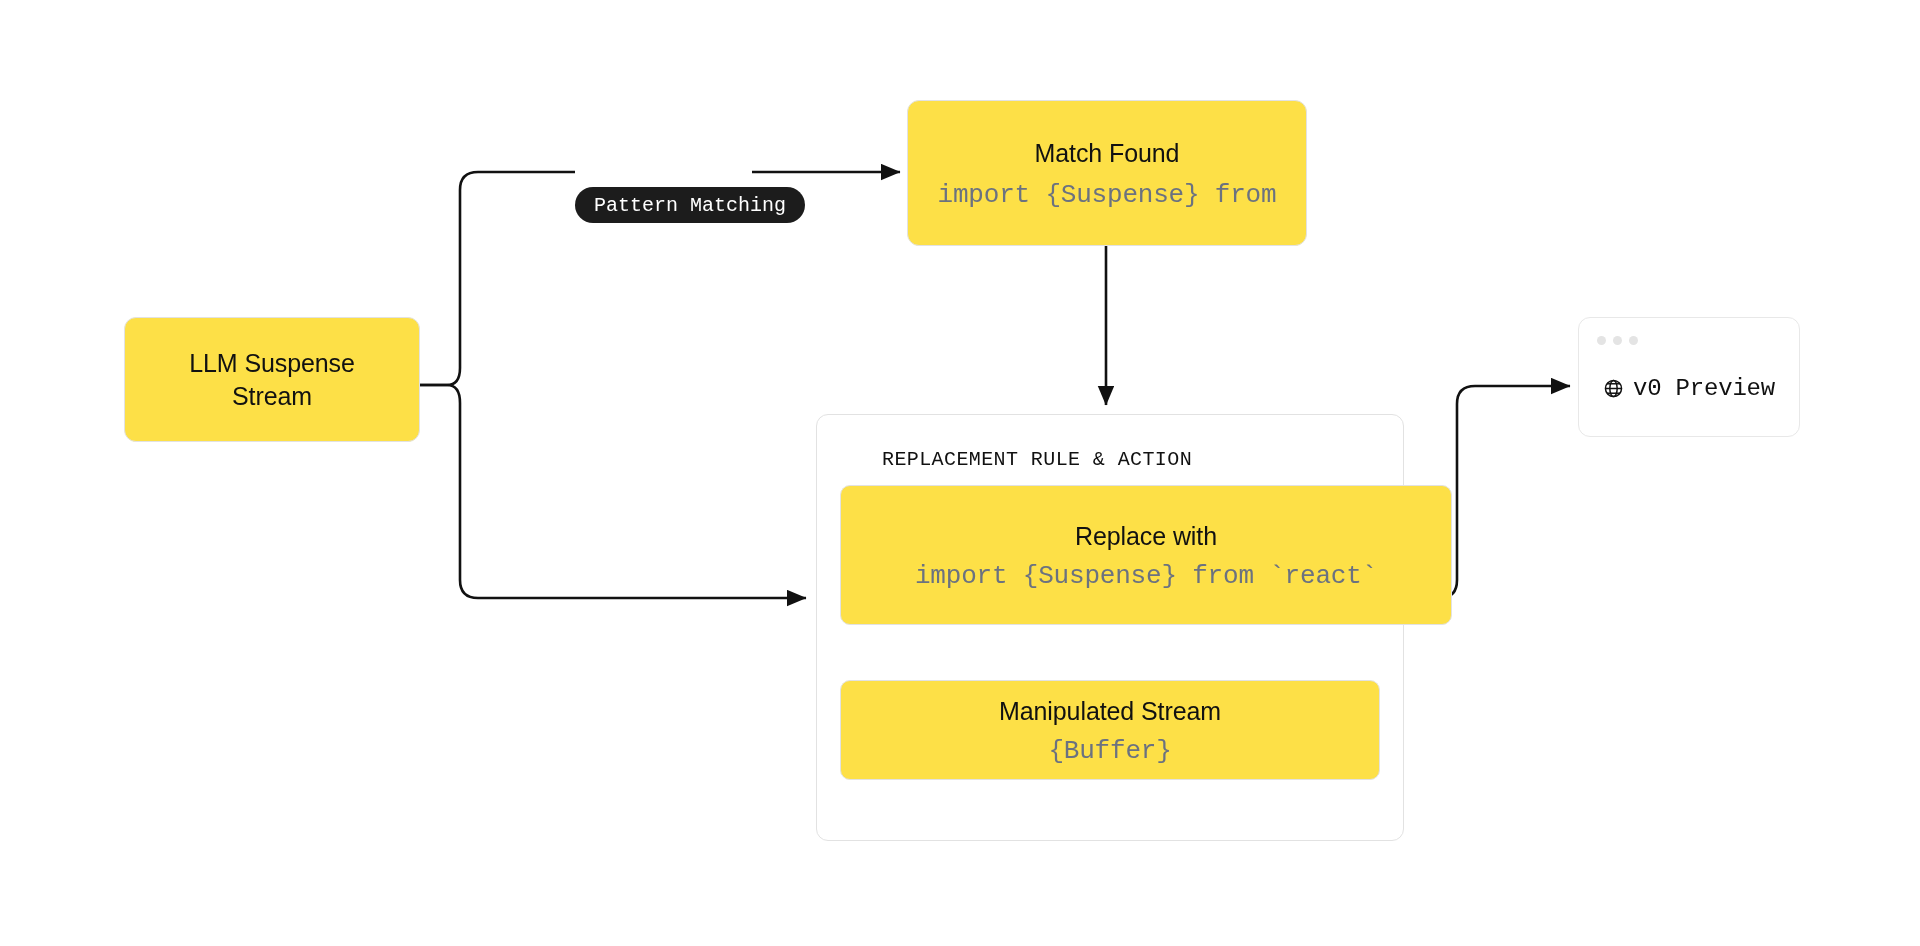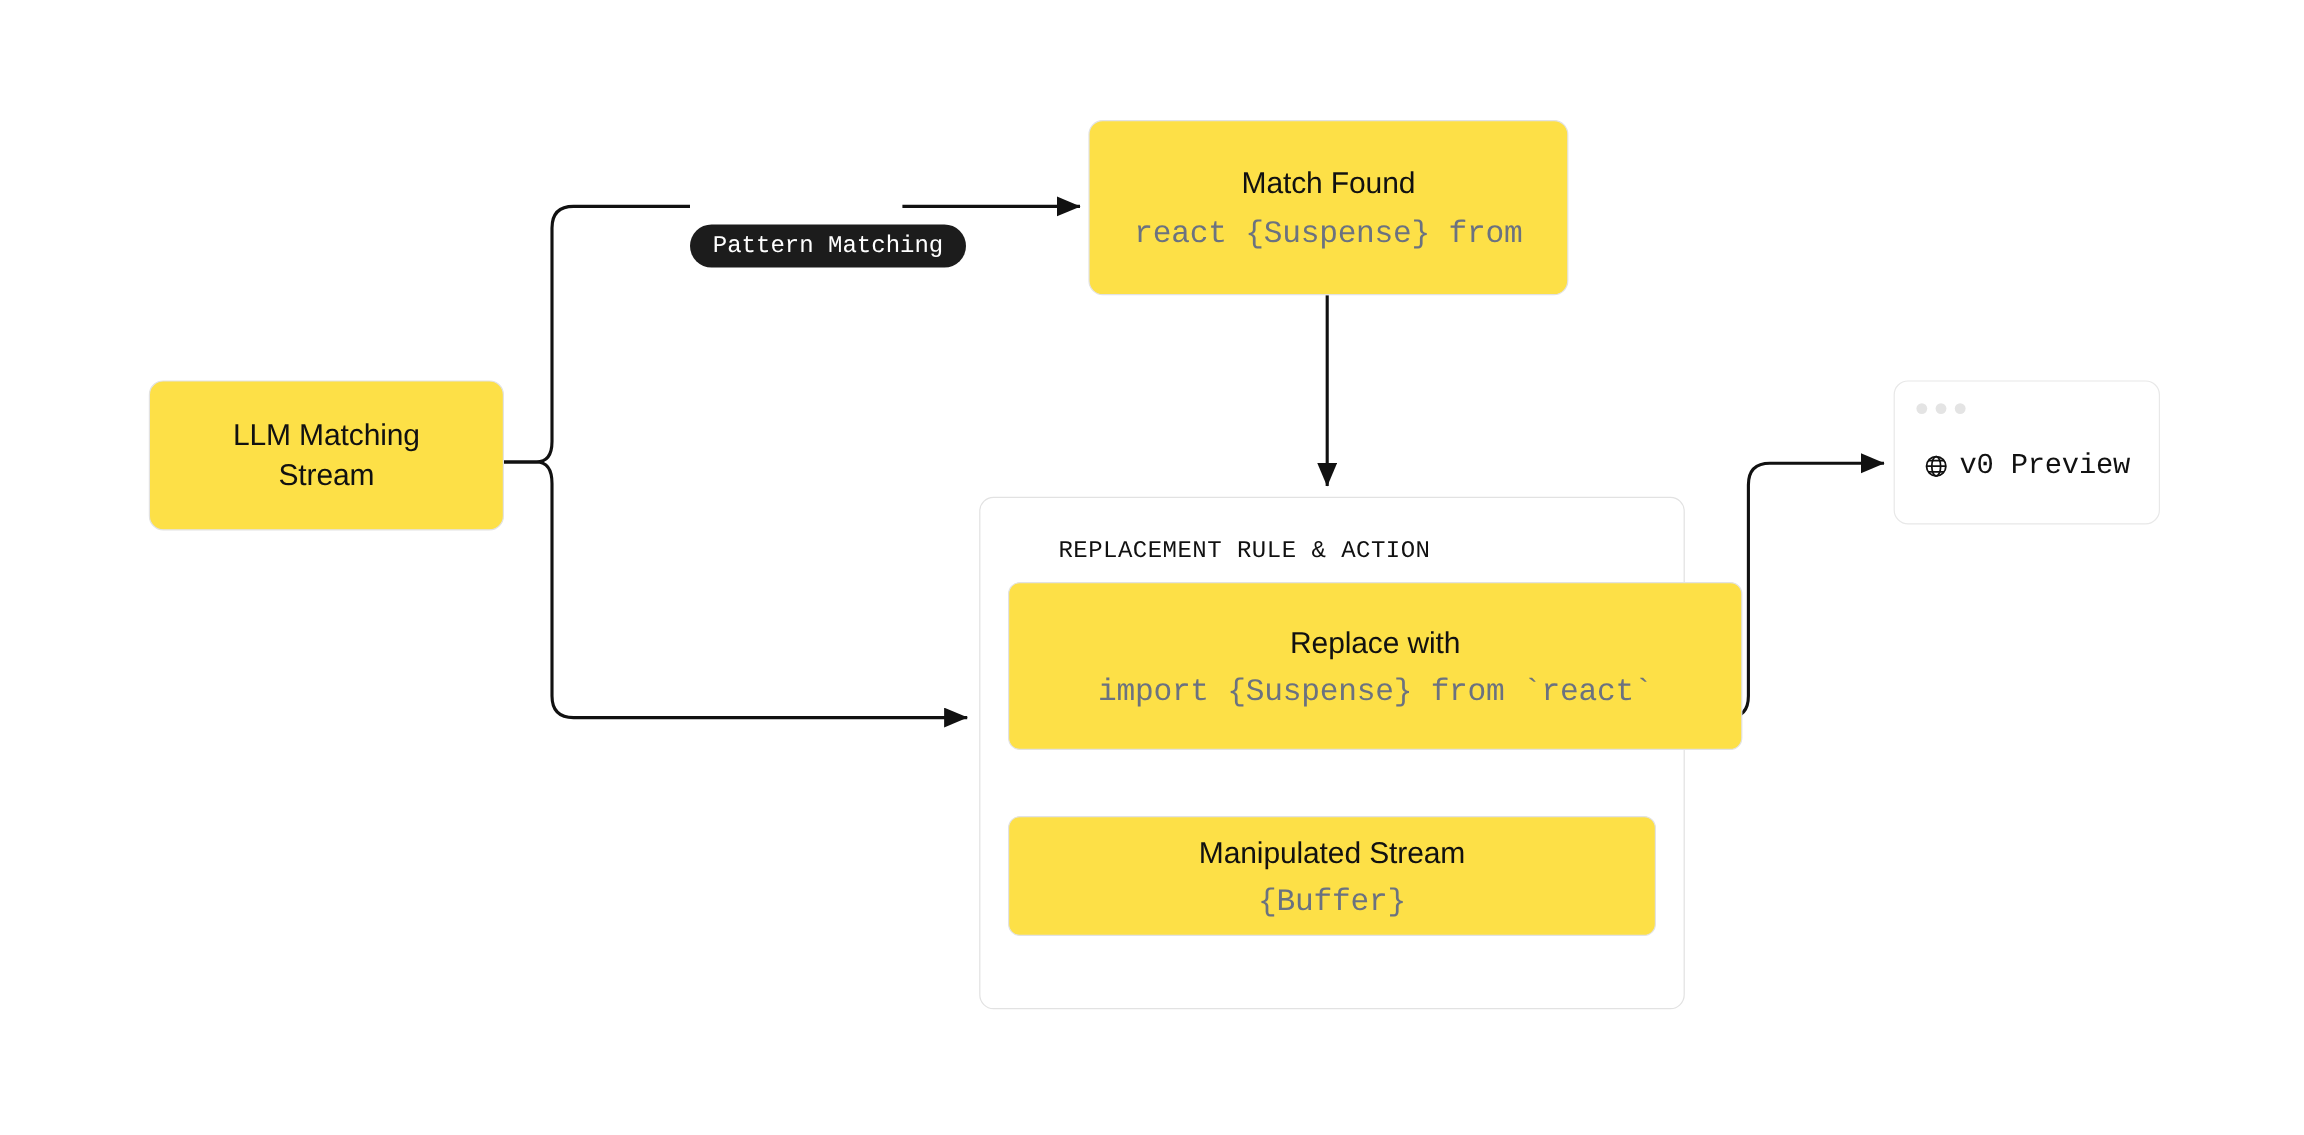--- a/index.html
+++ b/index.html
@@ -198,31 +198,31 @@
     <path d="M752,172 L900,172" fill="none" stroke="#111111" stroke-width="2.6" marker-end="url(#arrow-dark)"></path>
 
     <path d="M1106,246 L1106,405" fill="none" stroke="#111111" stroke-width="2.6" marker-end="url(#arrow-dark)"></path>
 
     <path d="M1110,627 L1110,672" fill="none" stroke="#c9c9c9" stroke-width="2.2" stroke-dasharray="5 5" marker-end="url(#arrow-light)"></path>
 
     <path d="M1404,598 L1440,598 Q1457,598 1457,580 L1457,404 Q1457,386 1475,386 L1570,386" fill="none" stroke="#111111" stroke-width="2.6" marker-end="url(#arrow-dark)"></path>
   </svg>
 
   <div class="node" id="llm-node">
-    <div class="node-title">LLM Matching</div>
+    <div class="node-title">LLM Suspense</div>
     <div class="node-title">Stream</div>
   </div>
 
   <div id="pill">
     <span>Pattern Matching</span>
   </div>
 
   <div class="node" id="match-node">
     <div class="node-title">Match Found</div>
-    <div class="node-code">react {Suspense} from</div>
+    <div class="node-code">import {Suspense} from</div>
   </div>
 
   <div id="rule-container">
     <div id="rule-header">REPLACEMENT RULE &amp; ACTION</div>
   </div>
 
   <div class="node" id="replace-node">
     <div class="node-title">Replace with</div>
     <div class="node-code">import {Suspense} from `react`</div>
   </div>

